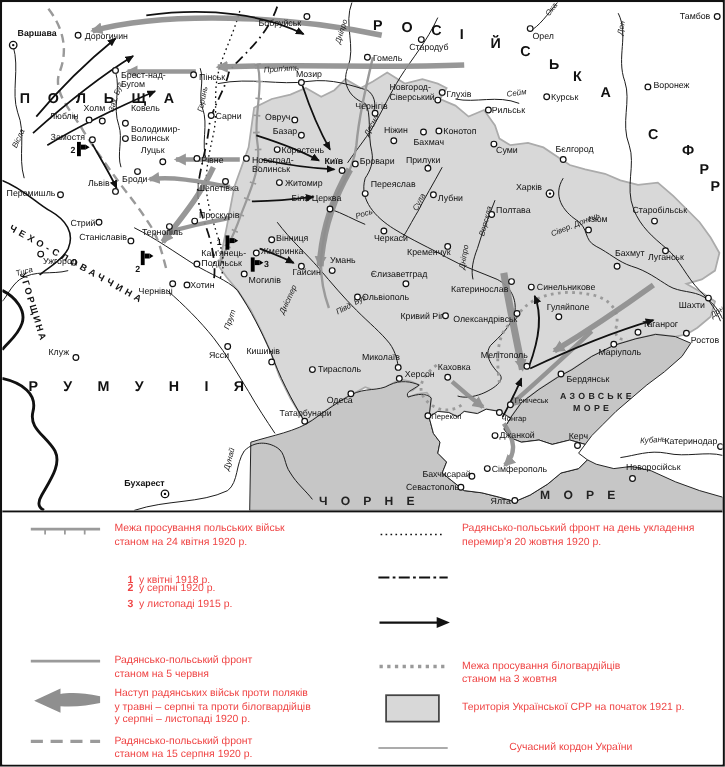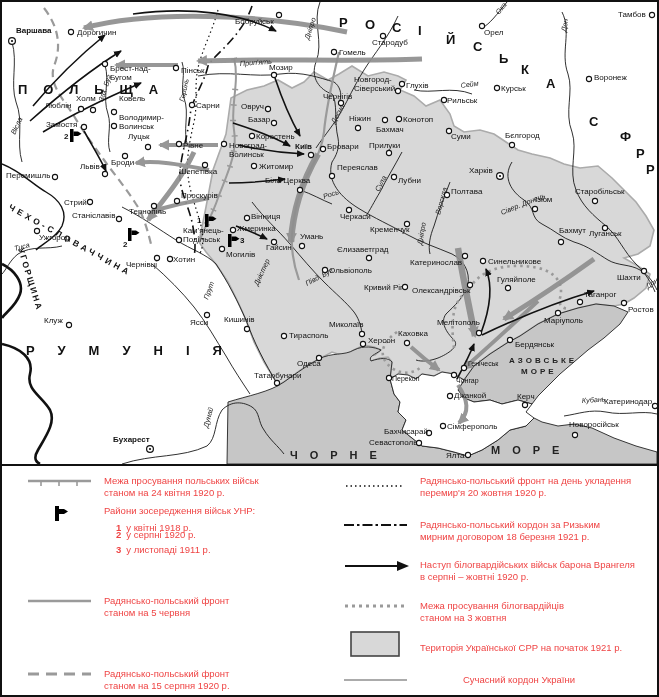--- a/index.html
+++ b/index.html
@@ -383,45 +383,45 @@
           <line x1="3" y1="7" x2="66" y2="7" stroke="#9a9a9a" stroke-width="2.4"></line>
           <line x1="16" y1="7" x2="16" y2="12" stroke="#9a9a9a" stroke-width="1.6"></line>
           <line x1="34" y1="7" x2="34" y2="12" stroke="#9a9a9a" stroke-width="1.6"></line>
           <line x1="52" y1="7" x2="52" y2="12" stroke="#9a9a9a" stroke-width="1.6"></line>
         </svg>
       </div>
       <div class="lg-txt">Межа просування польських військ
 станом на 24 квітня 1920 р.</div>
     </div>
 
-    <div class="lg-row" style="left:14px;top:38px;width:316px;">
-      <div class="lg-sym">
-        <svg width="20" height="20">
-          <rect x="5" y="2" width="4" height="15" fill="#000"></rect>
-          <rect x="9" y="5" width="5" height="5" fill="#000"></rect>
-          <path d="M14,5 L18,7.5 L14,10 Z" fill="#000"></path>
-        </svg>
-      </div>
-      <div class="lg-txt">Райони зосередження військ УНР:</div>
-    </div>
     <div class="unr-item" style="left:114px;top:56px;"><b>1</b><span>у квітні 1918 р.</span></div>
     <div class="unr-item" style="left:114px;top:63px;"><b>2</b><span>у серпні 1920 р.</span></div>
-    <div class="unr-item" style="left:114px;top:78px;"><b>3</b><span>у листопаді 1911 р.</span></div>
+    <div class="unr-item" style="left:114px;top:78px;"><b>3</b><span>у листопаді 1915 р.</span></div>
 
 
     <div class="lg-row" style="left:14px;top:128px;width:316px;">
       <div class="lg-sym">
         <svg width="70" height="14">
           <line x1="3" y1="7" x2="66" y2="7" stroke="#9a9a9a" stroke-width="2.6"></line>
         </svg>
       </div>
       <div class="lg-txt">Радянсько-польський фронт
 станом на 5 червня</div>
     </div>
 
+    <div class="lg-row" style="left:14px;top:158px;width:316px;">
+      <div class="lg-sym">
+        <svg width="70" height="26">
+          <path d="M66,9 C48,5 36,6 30,7 L30,2 L6,13 L30,24 L30,18 C44,19 56,17 66,15 Z" fill="#8f8f8f"></path>
+        </svg>
+      </div>
+      <div class="lg-txt">Наступ радянських військ проти поляків
+у травні – серпні та проти білогвардійців
+у серпні – листопаді 1920 р.</div>
+    </div>
 
     <div class="lg-row" style="left:14px;top:201px;width:316px;">
       <div class="lg-sym">
         <svg width="70" height="14">
           <line x1="3" y1="7" x2="66" y2="7" stroke="#9a9a9a" stroke-width="2.8" stroke-dasharray="11 7"></line>
         </svg>
       </div>
       <div class="lg-txt">Радянсько-польський фронт
 станом на 15 серпня 1920 р.</div>
     </div>
@@ -435,46 +435,42 @@
       <div class="lg-txt">Радянсько-польський фронт на день укладення
 перемир'я 20 жовтня 1920 р.</div>
     </div>
 
     <div class="lg-row" style="left:330px;top:52px;width:322px;">
       <div class="lg-sym">
         <svg width="70" height="14">
           <line x1="3" y1="7" x2="66" y2="7" stroke="#111" stroke-width="2" stroke-dasharray="10 3 2.5 3"></line>
         </svg>
       </div>
-      <div class="lg-txt">Радянсько-польський кордон за Ризьким
-мирним договором 18 березня 1921 р.</div>
     </div>
 
     <div class="lg-row" style="left:330px;top:92px;width:322px;">
       <div class="lg-sym">
         <svg width="70" height="16">
           <line x1="4" y1="8" x2="57" y2="8" stroke="#111" stroke-width="2"></line>
           <path d="M56,3 L68,8 L56,13 Z" fill="#111"></path>
         </svg>
       </div>
-      <div class="lg-txt">Наступ білогвардійських військ барона Врангеля
-в серпні – жовтні 1920 р.</div>
     </div>
 
     <div class="lg-row" style="left:330px;top:133px;width:322px;">
       <div class="lg-sym">
         <svg width="70" height="14">
           <line x1="4" y1="7" x2="64" y2="7" stroke="#9a9a9a" stroke-width="3.2" stroke-dasharray="3 4"></line>
         </svg>
       </div>
       <div class="lg-txt">Межа просування білогвардійців
 станом на 3 жовтня</div>
     </div>
 
-    <div class="lg-row" style="left:330px;top:163px;width:322px;align-items:center;">
+    <div class="lg-row" style="left:330px;top:163px;width:322px;">
       <div class="lg-sym">
         <svg width="70" height="30">
           <rect x="10" y="3" width="48" height="24" fill="#d8d8d8" stroke="#444" stroke-width="1.6"></rect>
         </svg>
       </div>
       <div class="lg-txt" style="padding-top:8px;">Територія Української СРР на початок 1921 р.</div>
     </div>
 
     <div class="lg-row" style="left:330px;top:207px;width:322px;gap:43px;">
       <div class="lg-sym">

